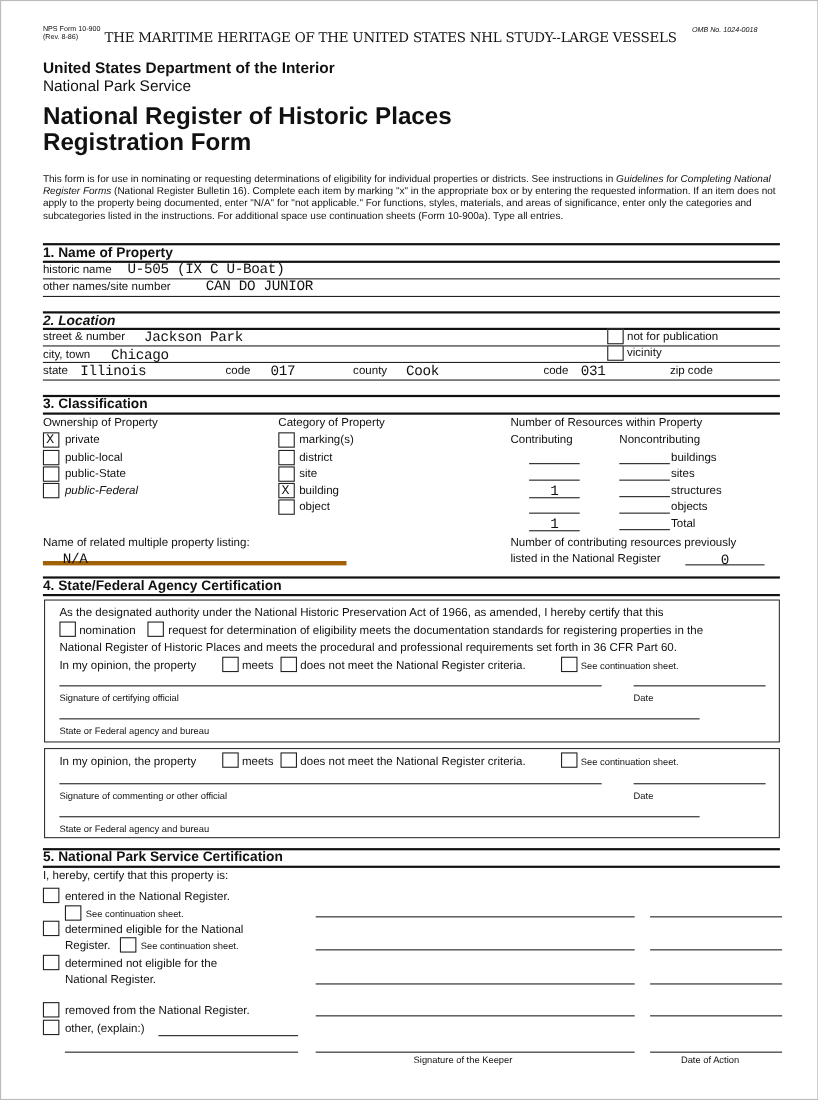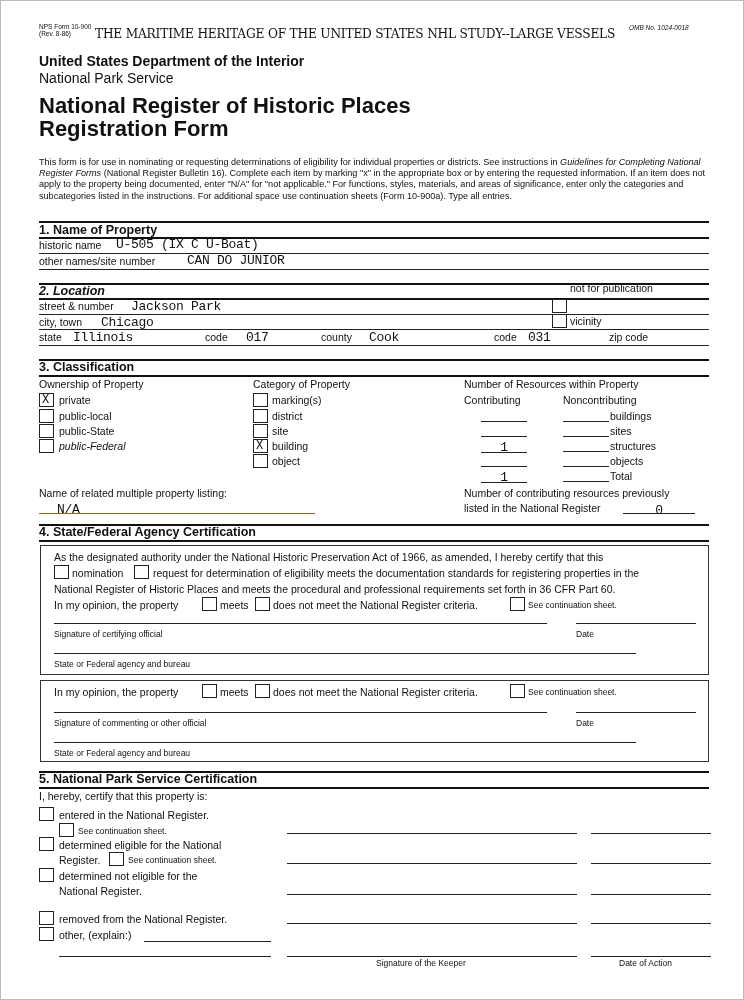--- a/index.html
+++ b/index.html
@@ -48,21 +48,21 @@
 <div class="abs typed" style="left:186px;top:252px;">CAN DO JUNIOR</div>
 <div class="hline" style="left:38px;top:268px;width:670px;"></div>
 
 <div class="hthick" style="left:38px;top:282px;width:670px;"></div>
 <div class="sec-title" style="left:38px;top:283px;font-style:italic;">2.  Location</div>
 <div class="hthick" style="left:38px;top:297px;width:670px;"></div>
 
 <div class="abs lbl" style="left:38px;top:299px;">street &amp; number</div>
 <div class="abs typed" style="left:130px;top:298px;">Jackson Park</div>
 <div class="box" style="left:551px;top:298px;"></div>
-<div class="abs lbl" style="left:569px;top:281px;text-align:center;">not for publication</div>
+<div class="abs lbl" style="left:569px;top:299px;text-align:center;">not for publication</div>
 <div class="hline" style="left:38px;top:313px;width:670px;"></div>
 
 <div class="abs lbl" style="left:38px;top:315px;">city, town</div>
 <div class="abs typed" style="left:100px;top:314px;">Chicago</div>
 <div class="box" style="left:551px;top:313px;"></div>
 <div class="abs lbl" style="left:569px;top:314px;">vicinity</div>
 <div class="hline" style="left:38px;top:328px;width:670px;"></div>
 
 <div class="abs lbl" style="left:38px;top:330px;">state</div>
 <div class="abs typed" style="left:72px;top:329px;">Illinois</div>
@@ -137,21 +137,21 @@
 
 <div class="abs" style="left:480px;top:453px;width:46px;height:13px;border-bottom:1px solid #222;text-align:center;"><span class="typed"></span></div>
 <div class="abs" style="left:562px;top:453px;width:46px;height:13px;border-bottom:1px solid #222;text-align:center;"><span class="typed"></span></div>
 <div class="abs lbl" style="left:609px;top:454px;">objects</div>
 
 <div class="abs" style="left:480px;top:467px;width:46px;height:15px;border-bottom:1px solid #222;text-align:center;line-height:15px;"><span class="typed">1</span></div>
 <div class="abs" style="left:562px;top:468px;width:46px;height:13px;border-bottom:1px solid #222;text-align:center;"><span class="typed"></span></div>
 <div class="abs lbl" style="left:609px;top:469px;">Total</div>
 
 <div class="abs lbl" style="left:38px;top:486px;">Name of related multiple property listing:</div>
-<div class="abs" style="left:38px;top:498px;width:276px;height:15px;border-bottom:1px solid #a16207;">
+<div class="abs" style="left:38px;top:498px;width:276px;height:15px;border-bottom:4px solid #a16207;">
   <span class="typed" style="margin-left:18px;">N/A</span>
 </div>
 
 <div class="abs lbl" style="left:463px;top:486px;">Number of contributing resources previously</div>
 <div class="abs lbl" style="left:463px;top:501px;">listed in the National Register</div>
 <div class="abs" style="left:622px;top:499px;width:72px;height:14px;border-bottom:1px solid #222;text-align:center;">
   <span class="typed">0</span>
 </div>
 
 <div class="hthick" style="left:38px;top:523px;width:670px;"></div>

